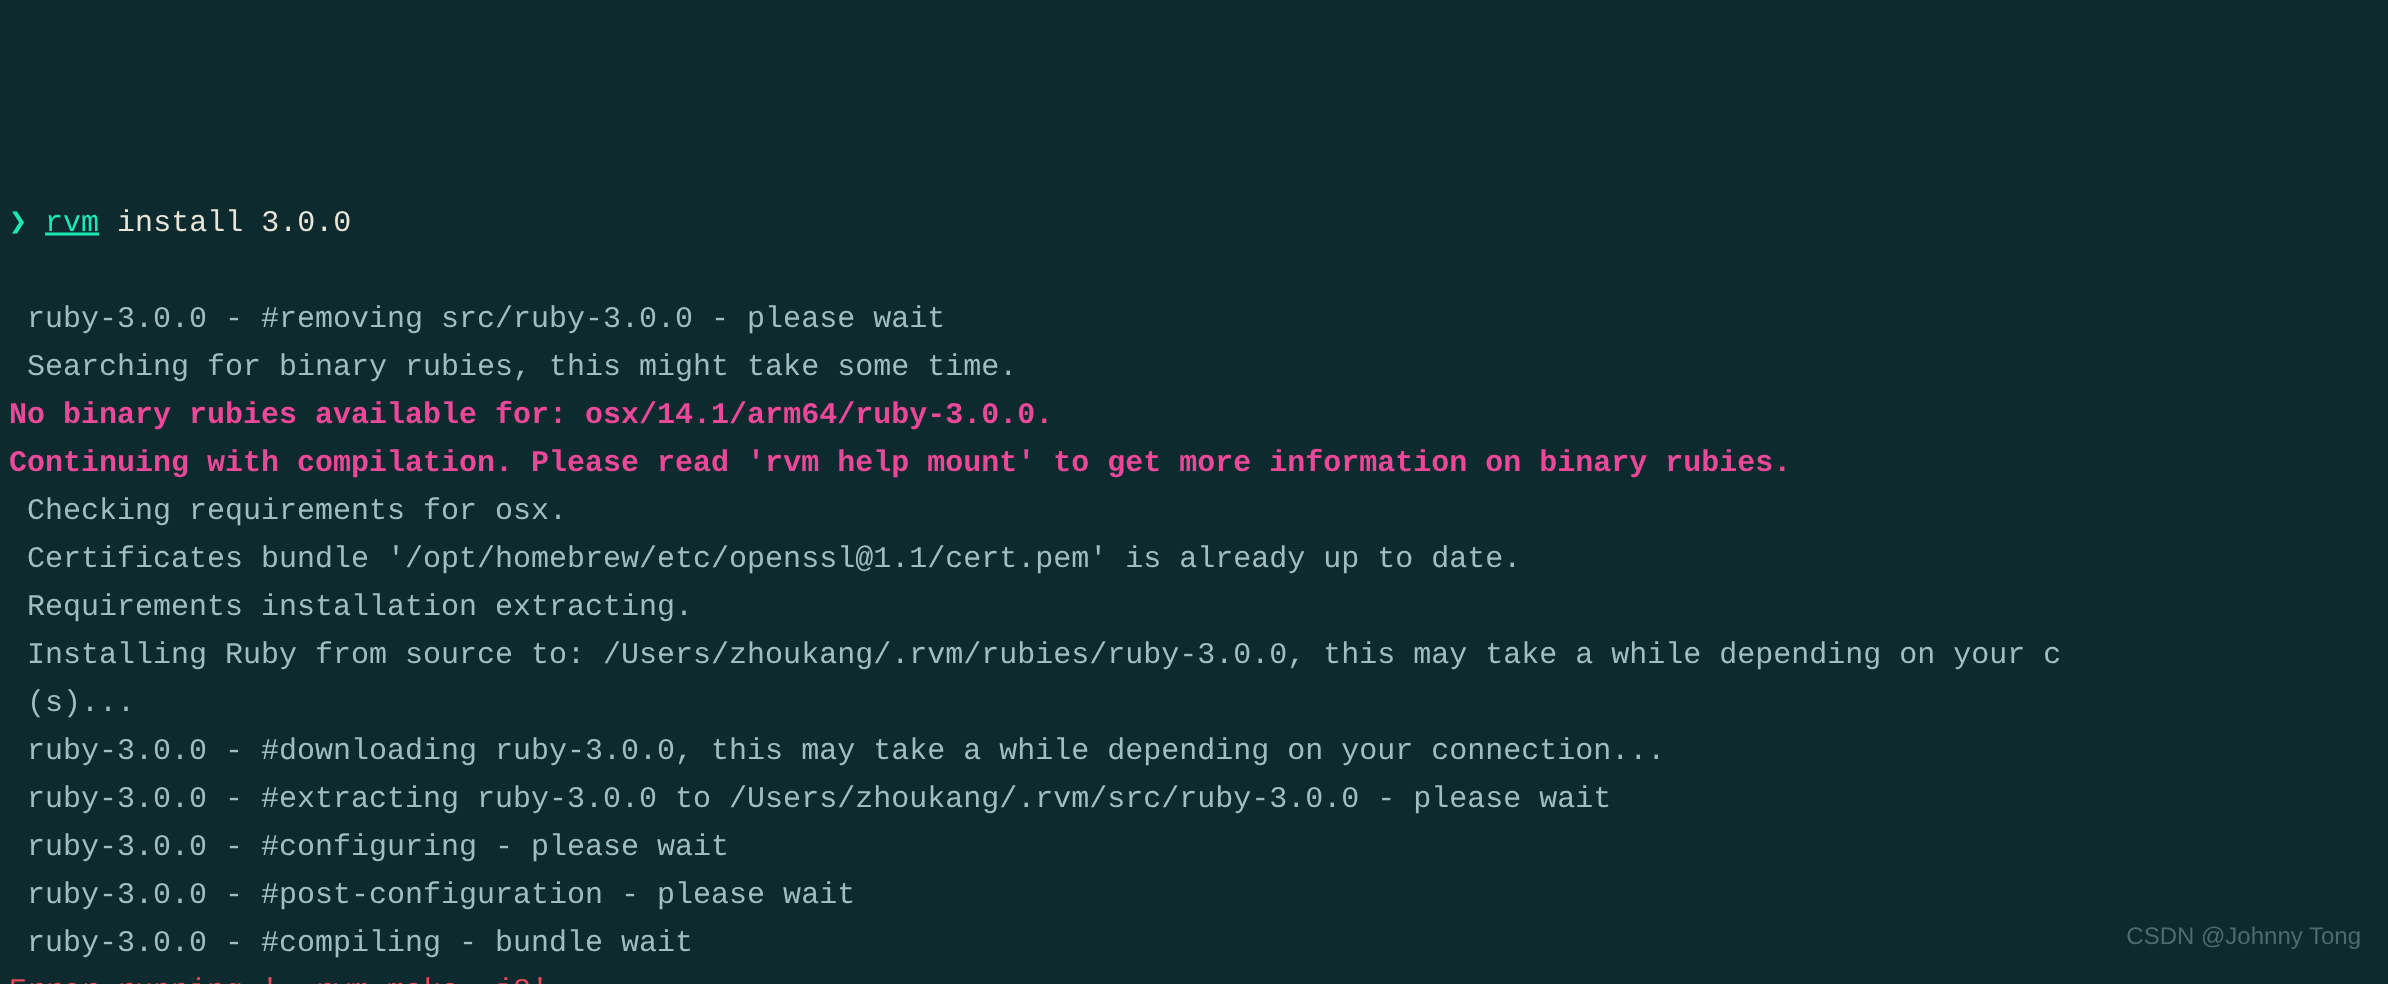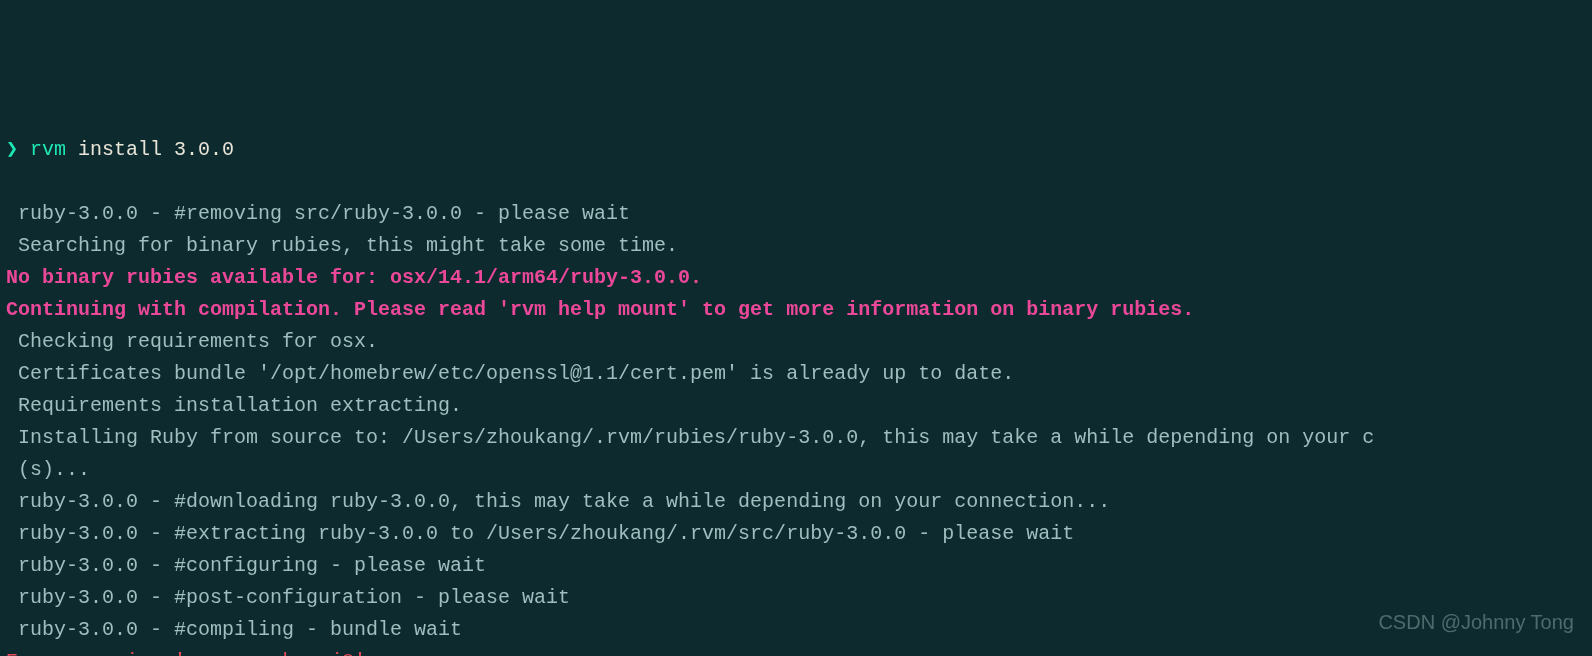--- a/index.html
+++ b/index.html
@@ -23,20 +23,21 @@
     .prompt-line {
       display: flex;
       flex-wrap: wrap;
     }
     .prompt-char {
       color: #1de9b6;
       font-weight: bold;
     }
     .cmd-rvm {
       color: #1de9b6;
+      text-decoration: underline;
     }
     .cmd-args {
       color: #e8e4d8;
       text-align: center;
     }
     .dim {
       color: #a0bdbf;
       margin-left: 12px;
     }
     .warn {
@@ -44,21 +45,21 @@
       font-weight: bold;
     }
     .error {
       color: #e94858;
     }
     .watermark {
       position: absolute;
       bottom: 18px;
       right: 18px;
       color: #6a8587;
-      font-size: 20px;
+      font-size: 16px;
       font-family: -apple-system, BlinkMacSystemFont, 'Segoe UI', sans-serif;
       opacity: 0.7;
     }
   </style>
 </head>
 <body>
 
 
 
 <div><span class="prompt-line"><span class="prompt-char">❯</span><span> </span><span class="cmd-rvm">rvm</span><span class="cmd-args"> install 3.0.0</span></span>

